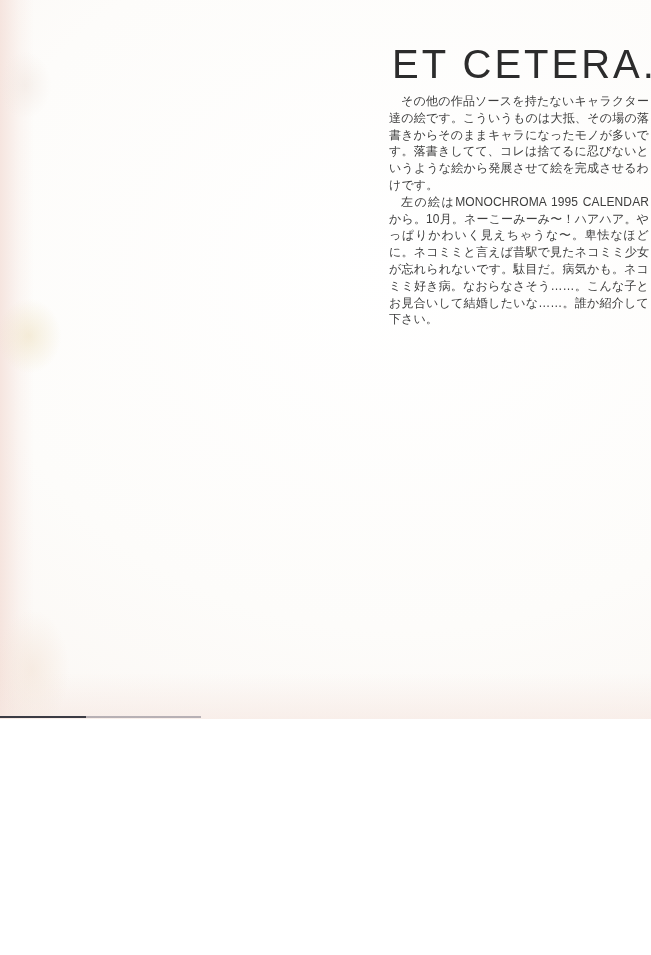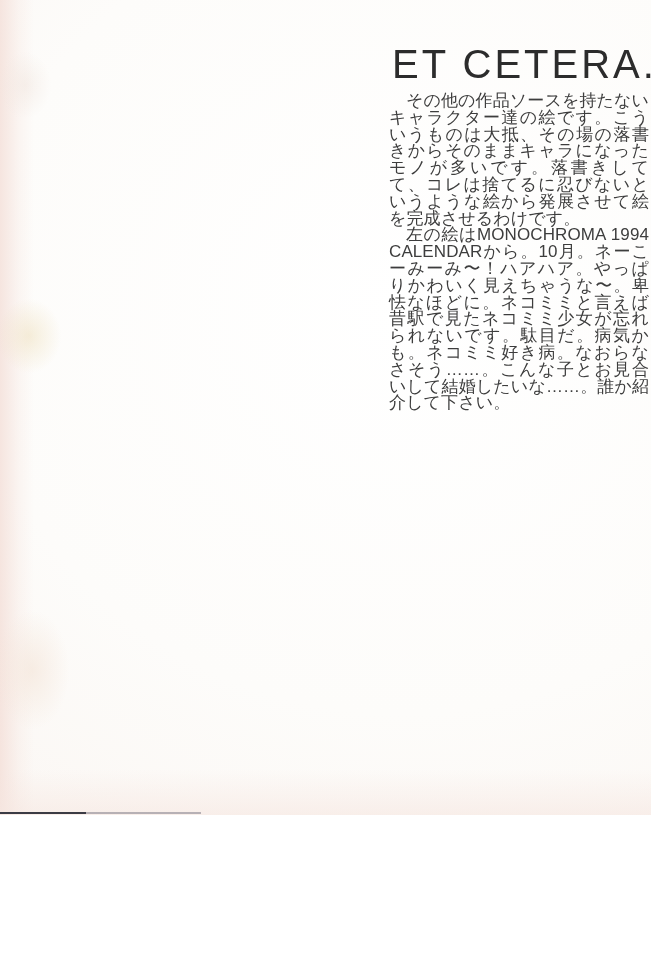--- a/index.html
+++ b/index.html
@@ -4,21 +4,21 @@
 <style>
   * { margin: 0; padding: 0; box-sizing: border-box; }
   html, body { width: 651px; height: 955px; }
   body {
     font-family: "Liberation Sans", sans-serif;
     overflow: hidden;
   }
   .page {
     position: relative;
     width: 651px;
-    height: 815px;
+    height: 719px;
     background:
       radial-gradient(ellipse 120% 90% at 62% 38%, #ffffff 0%, #fdfcfa 55%, #faf5f1 100%);
     overflow: hidden;
   }
   
   .edge-left {
     position: absolute;
     left: 0; top: 0;
     width: 34px; height: 955px;
     background: linear-gradient(to right, rgba(243,221,214,0.75), rgba(246,230,224,0.35) 55%, rgba(248,238,233,0) 100%);
@@ -75,21 +75,21 @@
     font-weight: 400;
     letter-spacing: 3px;
     color: #2c2c2c;
     white-space: nowrap;
   }
   .article {
     position: absolute;
     left: 389px; top: 93px;
     width: 260px;
     color: #3d3d3d;
-    font-size: 17px;
+    font-size: 12px;
     line-height: 16.8px;
     text-align: justify;
     word-break: break-all;
     letter-spacing: 0.1px;
   }
   .article p {
     text-indent: 1em;
   }
   .footer {
     position: absolute;
@@ -108,21 +108,21 @@
   <div class="edge-left"></div>
   <div class="edge-bottom"></div>
   <div class="stain-a"></div>
   <div class="stain-b"></div>
   <div class="stain-c"></div>
 
   <h1 class="title">ET CETERA.</h1>
 
   <div class="article">
     <p>その他の作品ソースを持たないキャラクター達の絵です。こういうものは大抵、その場の落書きからそのままキャラになったモノが多いです。落書きしてて、コレは捨てるに忍びないというような絵から発展させて絵を完成させるわけです。</p>
-    <p>左の絵はMONOCHROMA 1994 CALENDARから。10月。ネーこーみーみ〜！ハアハア。やっぱりかわいく見えちゃうな〜。卑怯なほどに。ネコミミと言えば昔駅で見たネコミミ少女が忘れられないです。駄目だ。病気かも。ネコミミ好き病。なおらなさそう……。こんな子とお見合いして結婚したいな……。誰か紹介して下さい。</p>
+    <p>左の絵はMONOCHROMA 1995 CALENDARから。10月。ネーこーみーみ〜！ハアハア。やっぱりかわいく見えちゃうな〜。卑怯なほどに。ネコミミと言えば昔駅で見たネコミミ少女が忘れられないです。駄目だ。病気かも。ネコミミ好き病。なおらなさそう……。こんな子とお見合いして結婚したいな……。誰か紹介して下さい。</p>
   </div>
 
   <div class="footer">ET CETERA. 56</div>
 
   <div class="scan-line-dark"></div>
   <div class="scan-line-faint"></div>
 
 </div>
 
 </body></html>

